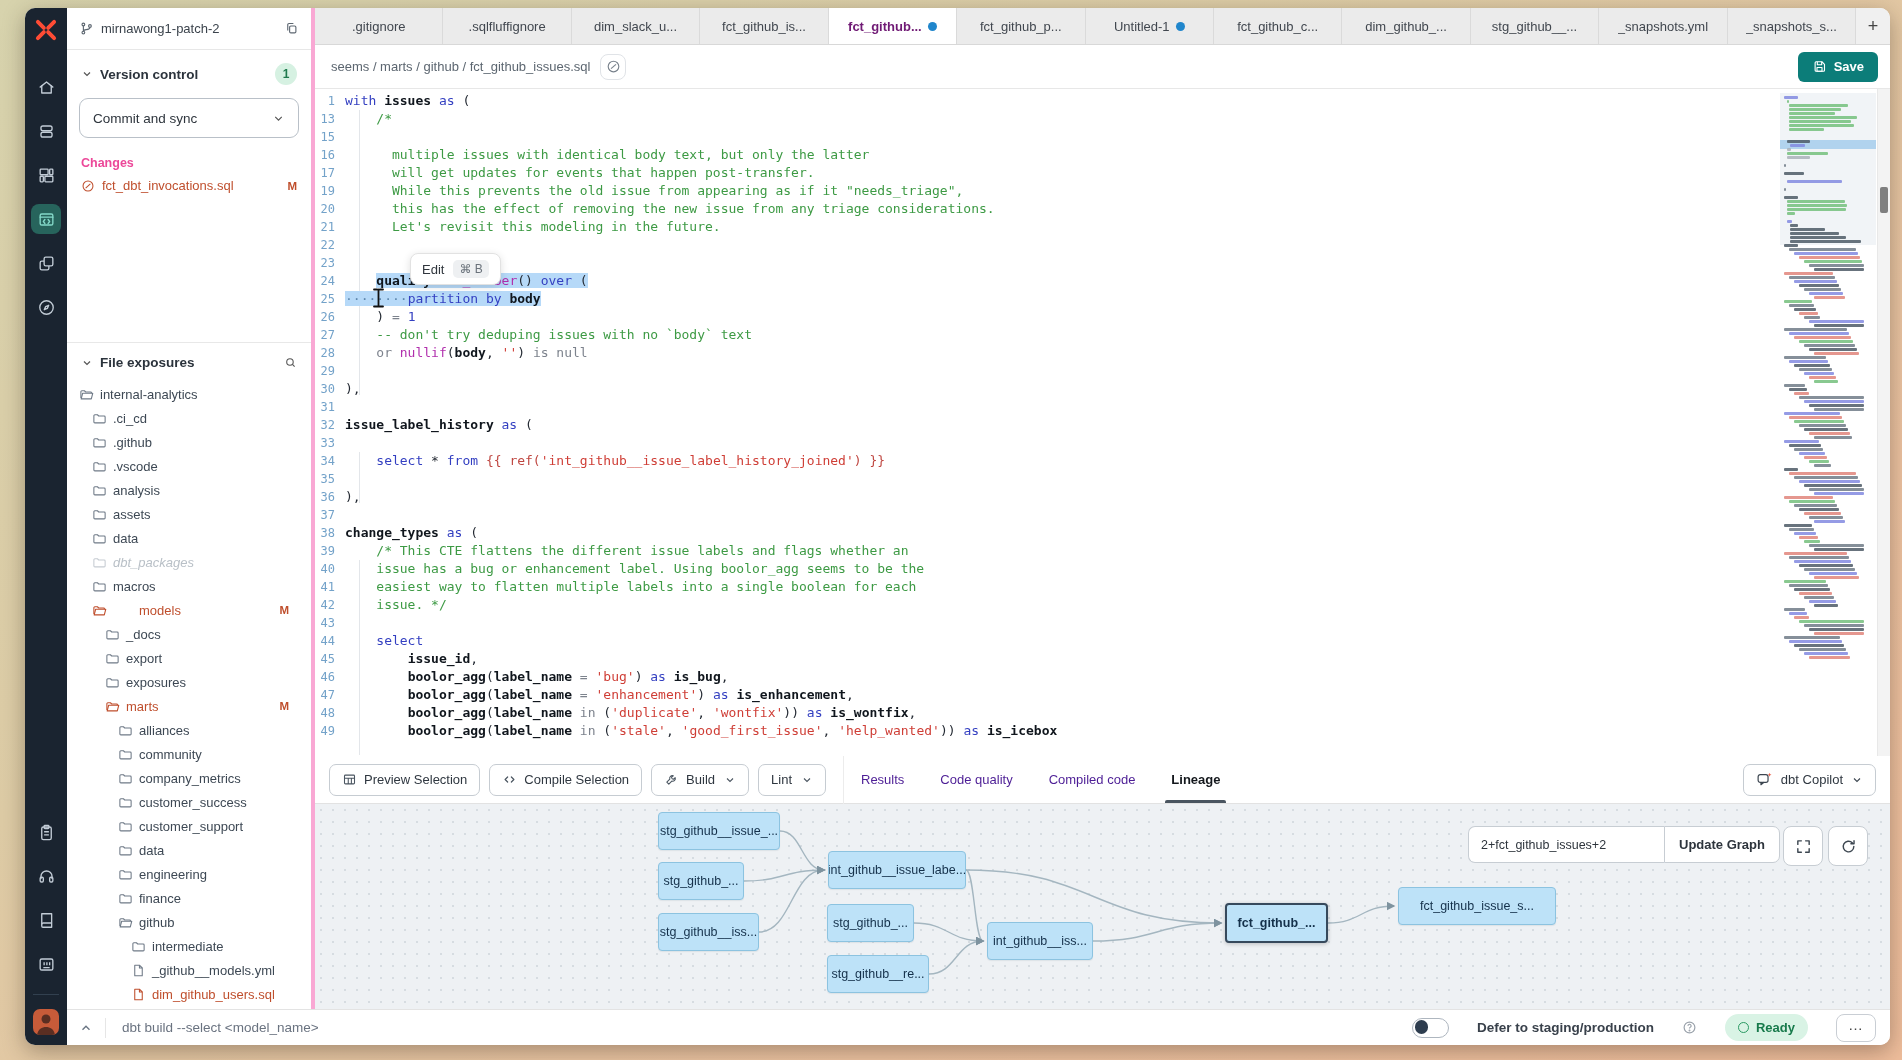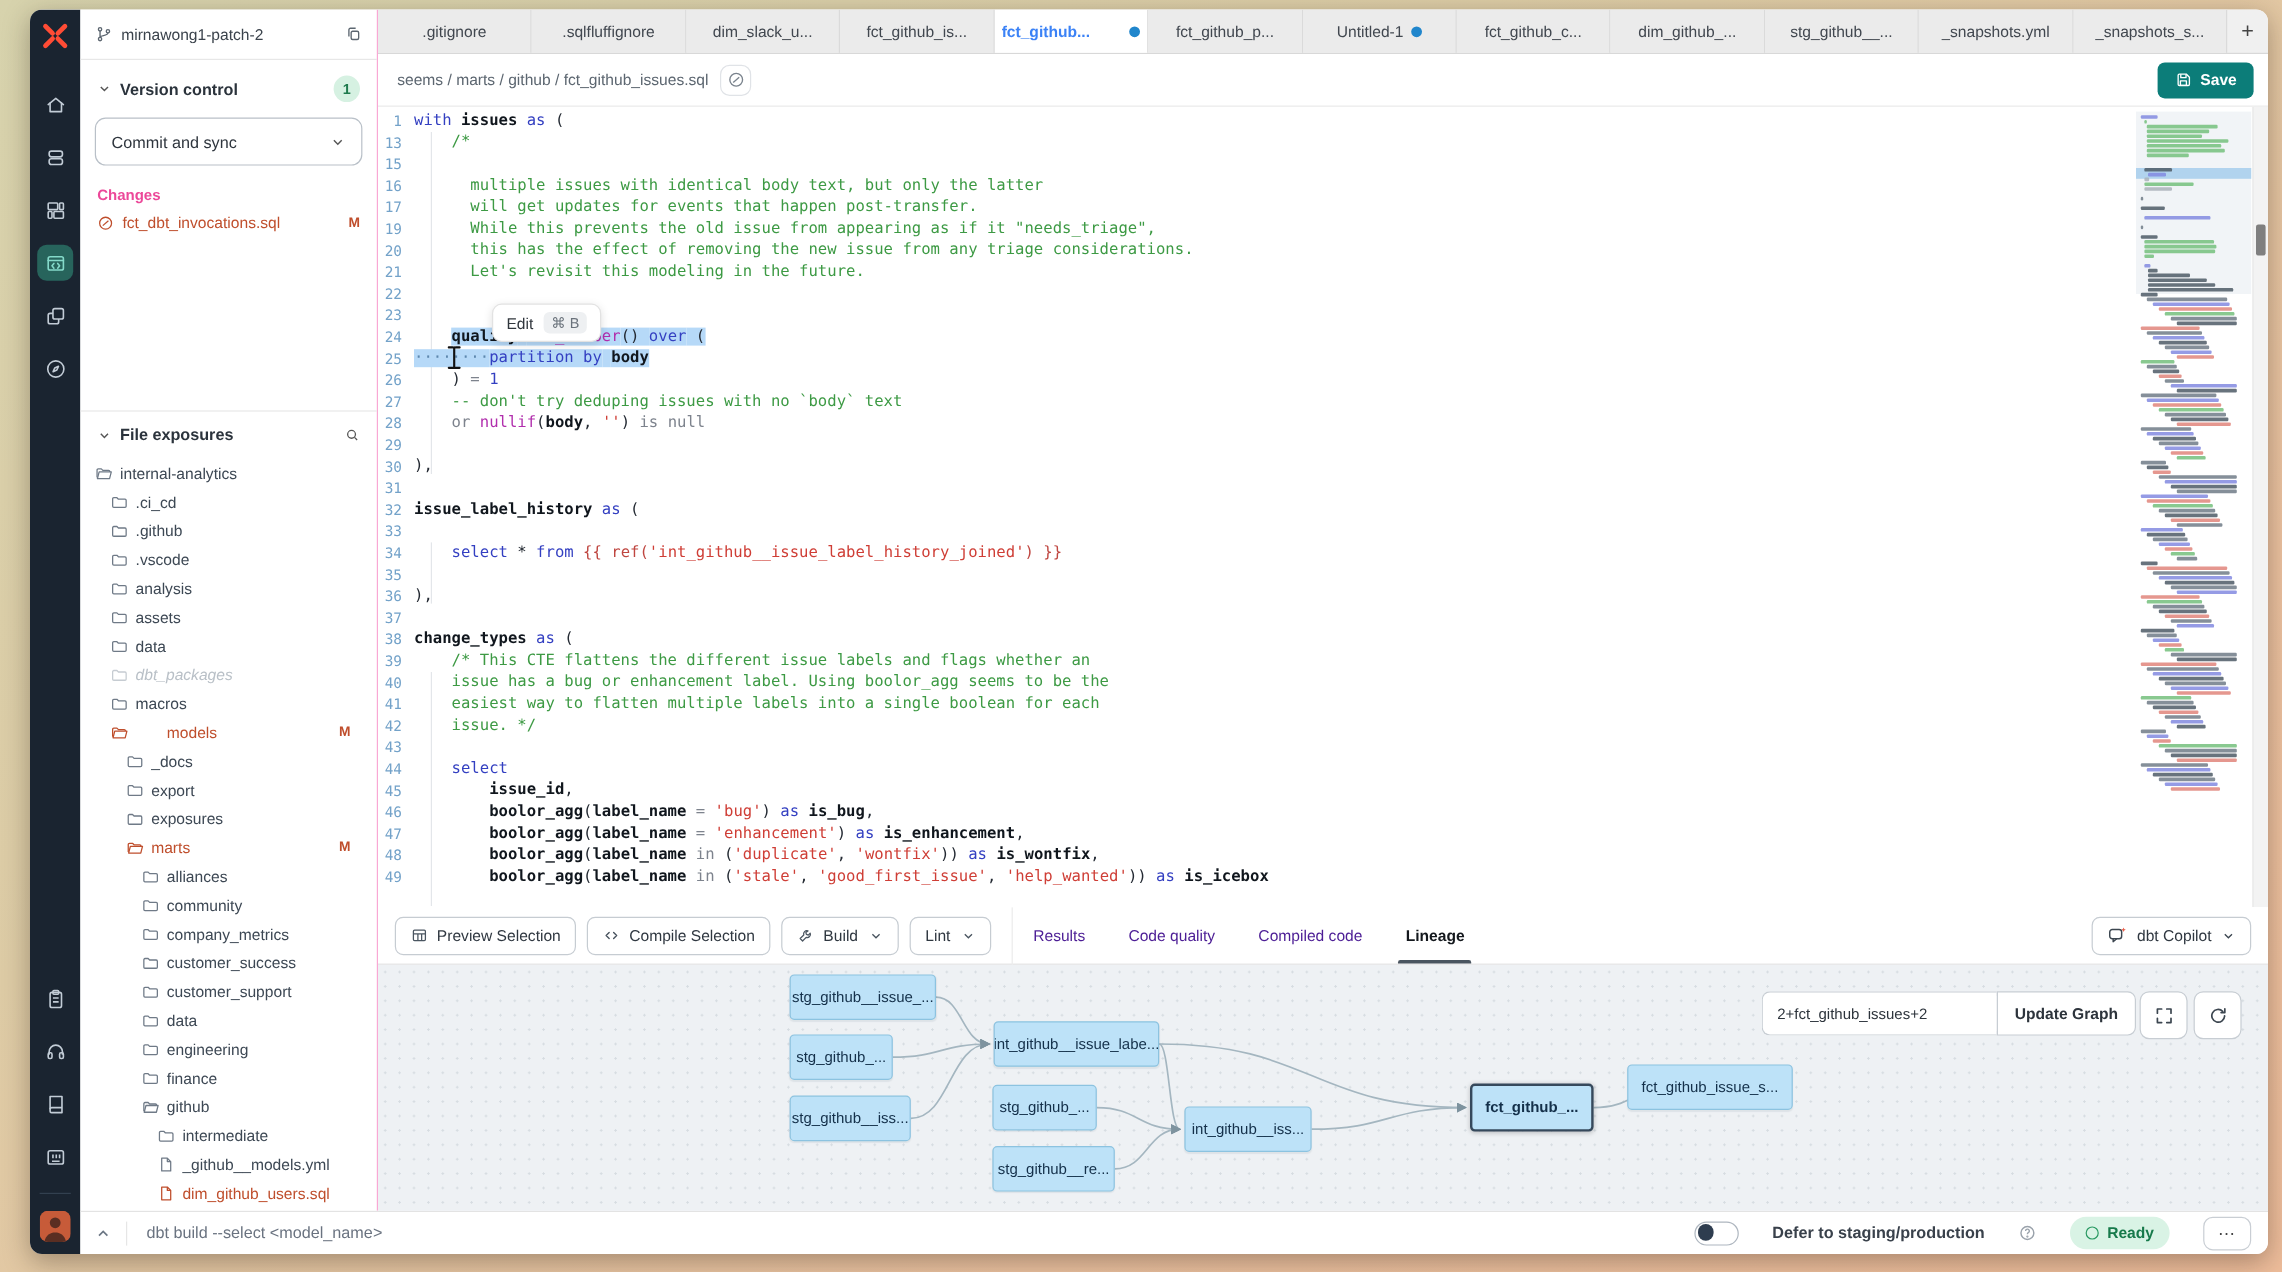--- a/index.html
+++ b/index.html
@@ -16,21 +16,21 @@
   .rail-icon.active { background:#27645c; color:#84d9c9; }
   .rail-spacer { flex:1; }
   .rail-divider { width:26px; height:1px; background:#32404f; margin:8px 0; }
   .avatar { width:26px; height:26px; border-radius:7px; overflow:hidden; margin-top:6px; }
 
   
   .content { flex:1; display:flex; flex-direction:column; min-width:0; }
   .body-row { flex:1; display:flex; min-height:0; }
 
   
-  .sidebar { width:248px; flex:0 0 248px; background:#fff; border-right:1px solid #f9a8d4; display:flex; flex-direction:column; min-height:0; }
+  .sidebar { width:248px; flex:0 0 248px; background:#fff; border-right:4px solid #f9a8d4; display:flex; flex-direction:column; min-height:0; }
   .sb-branch { height:42px; border-bottom:1px solid #e7e7e7; display:flex; align-items:center; padding:0 12px; gap:7px; color:#3b434c; font-size:13px; }
   .sb-branch svg { width:15px; height:15px; color:#5c6670; flex:0 0 auto; }
   .sb-branch .name { flex:1; white-space:nowrap; overflow:hidden; }
   .vc-wrap { height:292px; flex:0 0 292px; }
   .sb-head { display:flex; align-items:center; gap:7px; padding:13px 14px 7px; }
   .sb-head svg.chev { width:12px; height:12px; color:#555; }
   .sb-head .t { font-size:13.5px; font-weight:700; color:#2b333c; flex:1; }
   .vc-badge { width:22px; height:22px; border-radius:50%; background:#d6f1e2; color:#1f7a4d; font-size:12px; font-weight:700; display:flex; align-items:center; justify-content:center; }
   .commit-btn { display:flex; align-items:center; justify-content:space-between; margin:6px 12px 4px; width:calc(100% - 24px); height:40px; background:#fff; border:1px solid #b9c0c8; border-radius:9px; padding:0 13px; font-size:13.5px; color:#2e353d; font-family:inherit; }
   .commit-btn svg { width:13px; height:13px; color:#555; }
@@ -47,21 +47,21 @@
   .tree-row svg { width:15px; height:15px; color:#6f7a87; flex:0 0 auto; }
   .tree-row.orange, .tree-row.orange svg { color:#bf4e2c; }
   .tree-row.muted { color:#b9c0c7; font-style:italic; }
   .tree-row.muted svg { color:#c6ccd2; }
   .tree-row .m { margin-left:auto; padding-right:22px; font-size:11.5px; font-weight:700; color:#bf4e2c; font-style:normal; }
 
   
   .main { flex:1; display:flex; flex-direction:column; min-width:0; }
   .tabbar { height:37px; flex:0 0 37px; background:#f0f0f0; border-bottom:1px solid #d8d8d8; display:flex; align-items:stretch; }
   .tab { flex:1 1 0; min-width:0; max-width:134px; display:flex; align-items:center; justify-content:center; gap:6px; font-size:13px; color:#41474f; background:#ebebeb; border-right:1px solid #dadada; padding:0 6px; white-space:nowrap; overflow:hidden; }
-  .tab.active { background:#fff; color:#3b82f6; font-weight:700;justify-content:space-between; }
+  .tab.active { background:#fff; color:#701a75; font-weight:700; }
   .tab .dot { width:9px; height:9px; border-radius:50%; background:#2086cc; flex:0 0 auto; }
   .tab-plus { width:34px; display:flex; align-items:center; justify-content:center; color:#444; font-size:18px; }
 
   .breadcrumb-row { height:44px; flex:0 0 44px; background:#fff; border-bottom:1px solid #e7e7e7; display:flex; align-items:center; padding:0 12px 0 16px; gap:10px; }
   .crumb { font-size:13px; color:#5c6670; }
   .crumb-icon { width:26px; height:26px; border:1px solid #e0e3e7; background:#fff; border-radius:8px; display:flex; align-items:center; justify-content:center; color:#7a838d; }
   .crumb-icon svg { width:15px; height:15px; }
   .save-btn { margin-left:auto; height:30px; background:#0c7d79; border:none; border-radius:6px; color:#fff; font-size:13px; font-weight:700; font-family:inherit; display:flex; align-items:center; gap:7px; padding:0 14px; }
   .save-btn svg { width:15px; height:15px; }
 
@@ -759,21 +759,21 @@
             </svg>
           <div id="nodes">
               <div class="lnode" style="left: 343px; top: 8px; width: 122px; height: 38px;">stg_github__issue_...</div>
               <div class="lnode" style="left: 343px; top: 58px; width: 86px; height: 38px;">stg_github_...</div>
               <div class="lnode" style="left: 343px; top: 109px; width: 101px; height: 38px;">stg_github__iss...</div>
               <div class="lnode" style="left: 513px; top: 47px; width: 138px; height: 38px;">int_github__issue_labe...</div>
               <div class="lnode" style="left: 512px; top: 100px; width: 87px; height: 38px;">stg_github_...</div>
               <div class="lnode" style="left: 512px; top: 151px; width: 102px; height: 38px;">stg_github__re...</div>
               <div class="lnode" style="left: 672px; top: 118px; width: 106px; height: 38px;">int_github__iss...</div>
               <div class="lnode selected" style="left: 910px; top: 99px; width: 103px; height: 40px;">fct_github_...</div>
-              <div class="lnode" style="left: 1041px; top: 83px; width: 138px; height: 38px;">fct_github_issue_s...</div>
+              <div class="lnode" style="left: 1083px; top: 83px; width: 158px; height: 38px;">fct_github_issue_s...</div>
             </div>
           <div class="ln-controls">
             <input class="ln-input" value="2+fct_github_issues+2" style="">
             <button class="ln-update">Update Graph</button>
           </div>
           <button class="ln-sq fs">
             <svg viewBox="0 0 24 24" fill="none" stroke="currentColor" stroke-width="2" stroke-linecap="round" stroke-linejoin="round">
                 <path d="M4 9V4h5M15 4h5v5M20 15v5h-5M9 20H4v-5"></path>
               </svg>
           </button>

